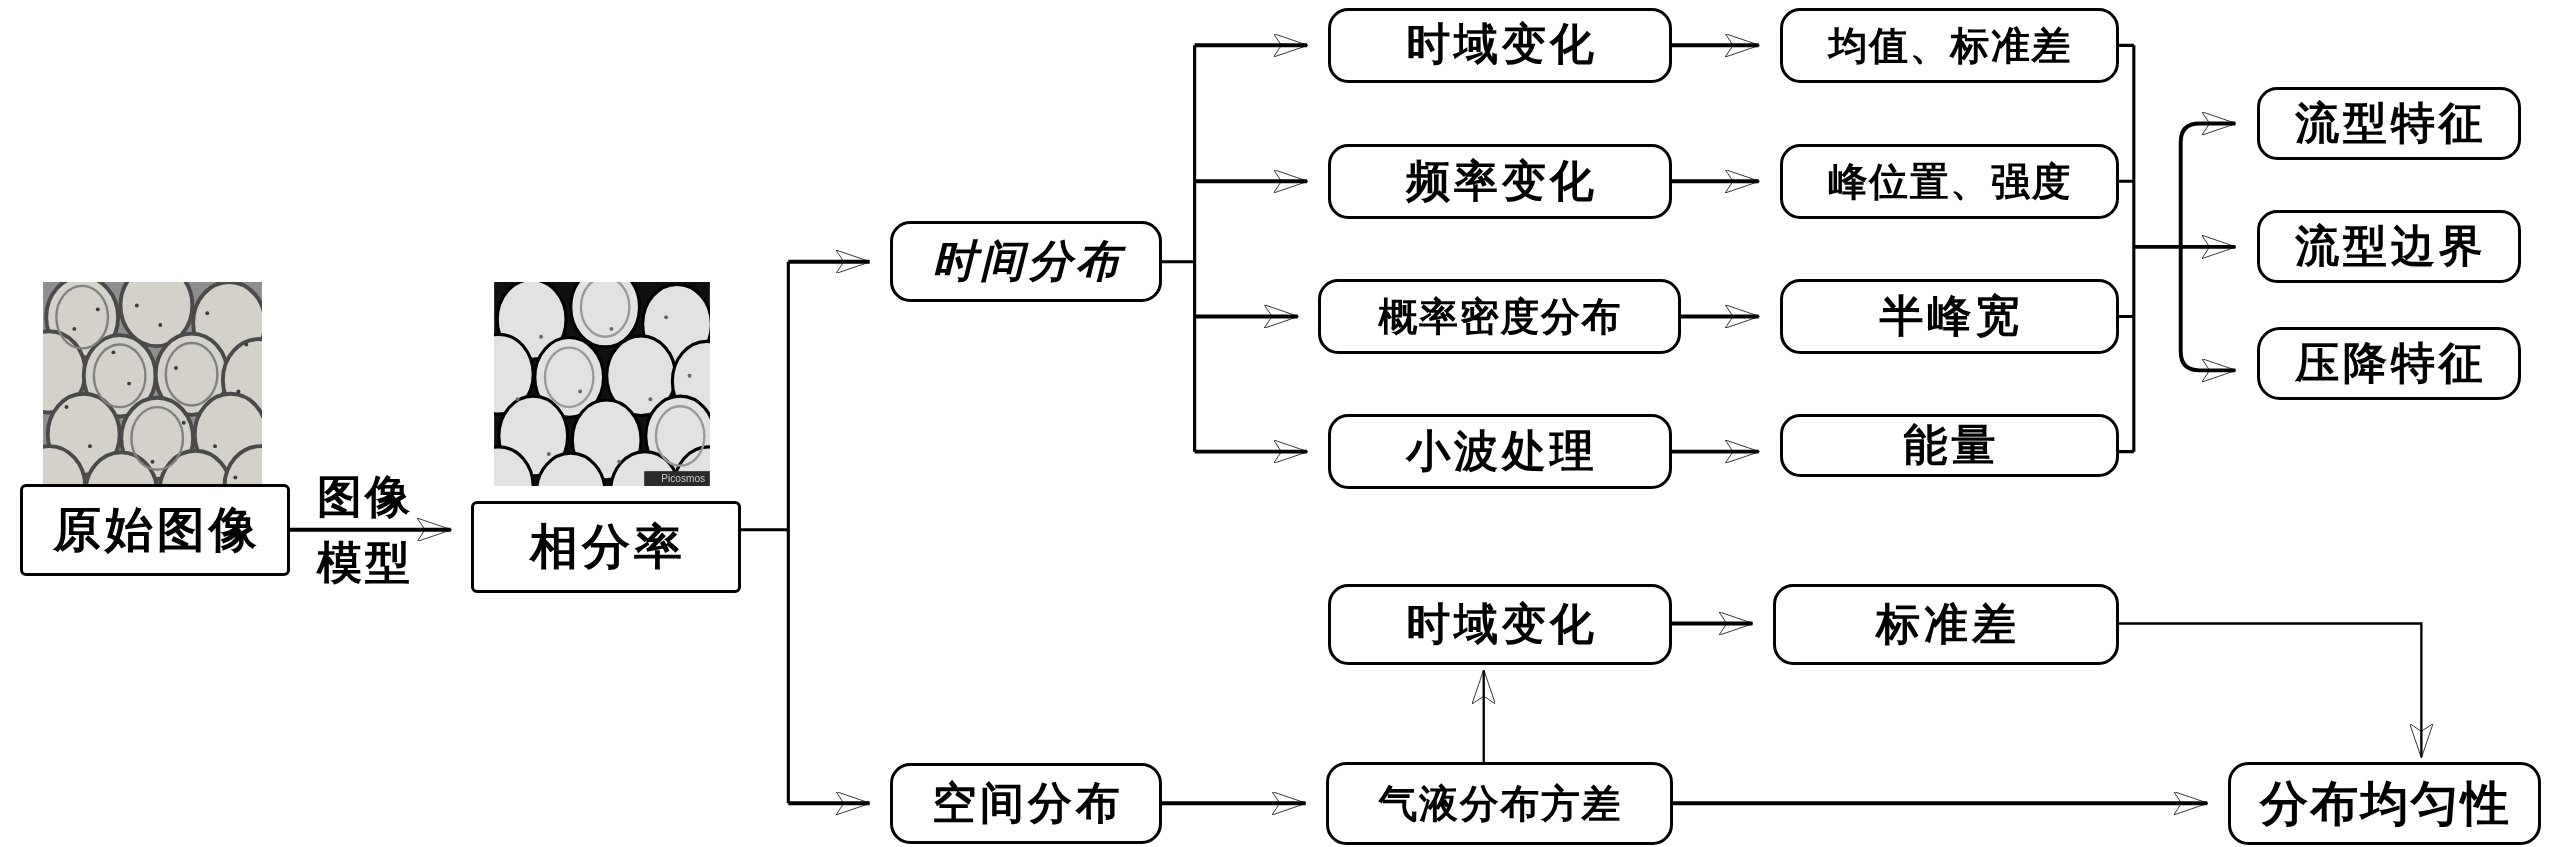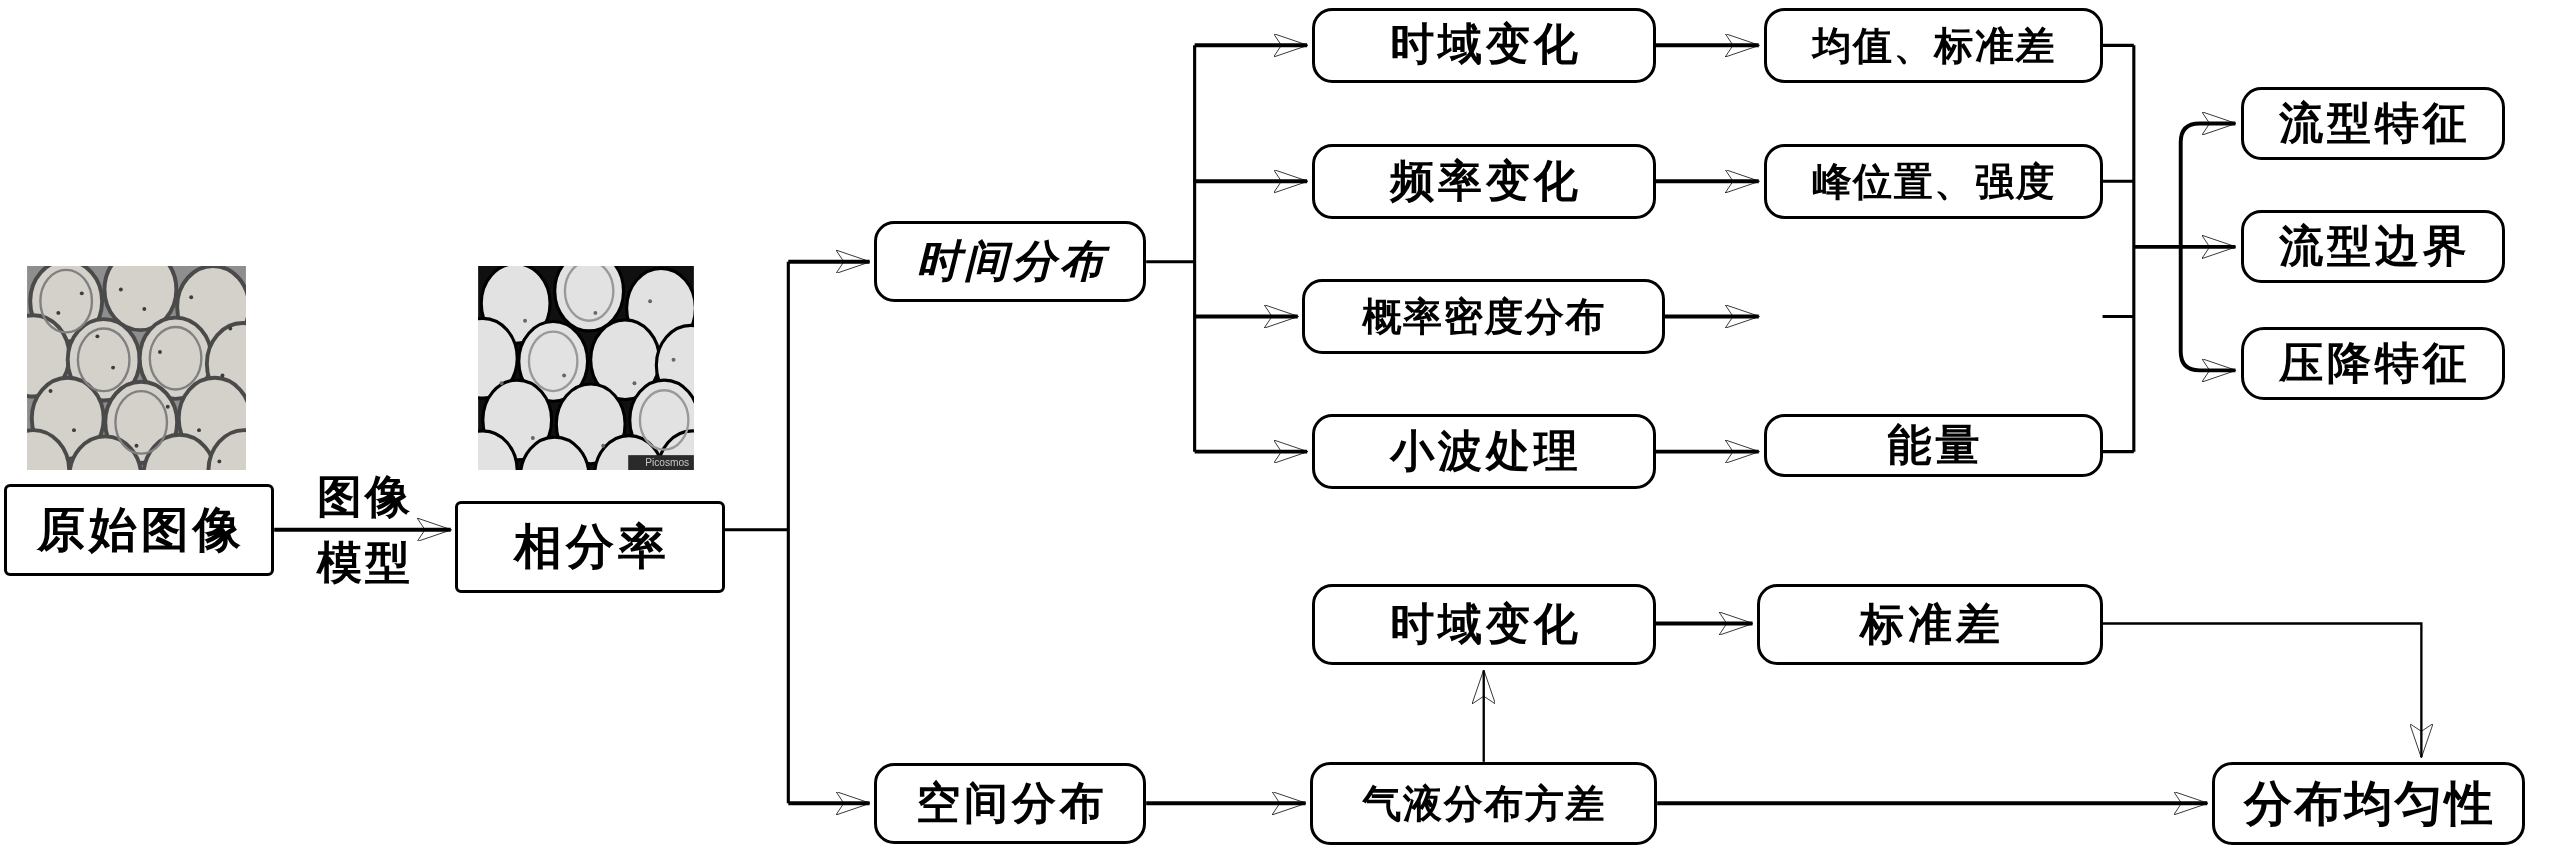--- a/index.html
+++ b/index.html
@@ -5,30 +5,30 @@
   html,body{margin:0;padding:0;background:#ffffff;}
   .canvas{position:relative;width:2576px;height:847px;background:#ffffff;overflow:hidden;
           font-family:"Liberation Serif","DejaVu Serif",serif;color:#000;}
   .wires{position:absolute;left:0;top:0;width:2576px;height:847px;}
   .wires path{fill:none;stroke:#000;}
   .w-arrow{stroke-width:5px;}
   .w-line{stroke-width:4px;}
   .w-thin{stroke-width:3px;}
   .node{position:absolute;box-sizing:border-box;border:3.9px solid #000;border-radius:20.3px;
         background:#fff;display:flex;align-items:center;justify-content:center;
-        font-weight:700;font-size:44px;line-height:1;letter-spacing:3.9px;white-space:nowrap;}
+        font-weight:700;font-size:44px;line-height:1;letter-spacing:3.9px;white-space:nowrap;margin-left:16px;}
   .node span{margin-right:-3.9px;}
   .node.lg{font-size:48px;border-radius:6px;}
   .node.sm{font-size:39px;letter-spacing:1.6px;}
   .node.sm span{margin-right:-1.6px;}
   .node.md{font-size:48px;letter-spacing:2.3px;}
   .node.md span{margin-right:-2.3px;}
   .edge-label{position:absolute;left:296px;top:464px;width:138px;text-align:center;
               font-weight:700;font-size:45px;line-height:66px;letter-spacing:3.1px;}
-  .photo{position:absolute;margin:0;padding:0;line-height:0;}
+  .photo{position:absolute;margin:16px;padding:0;line-height:0;}
   .photo svg{display:block;}
 </style>
 </head>
 <body>
 
 <div class="canvas">
 
   <svg class="wires" viewBox="0 0 3295 1084">
     <defs>
       <marker id="arw" viewBox="0 0 44 30" markerWidth="44" markerHeight="30" refX="43" refY="15" orient="auto" markerUnits="userSpaceOnUse">
@@ -184,20 +184,23 @@
   <div class="node" style="left:1312px;top:414px;width:344px;height:75px;">
     <span>小波处理</span>
     </div>
 
   <div class="node sm" style="left:1764px;top:7.8px;width:339px;height:75px;">
     <span>均值、标准差</span>
     </div>
   <div class="node sm" style="left:1764px;top:144px;width:339px;height:75px;">
     <span>峰位置、强度</span>
     </div>
+  <div class="node" style="left:1764px;top:279px;width:339px;height:75px;">
+    <span>半峰宽</span>
+    </div>
   <div class="node" style="left:1764px;top:414px;width:339px;height:63px;">
     <span>能量</span>
     </div>
 
   <div class="node" style="left:2241px;top:87px;width:264px;height:73px;">
     <span>流型特征</span>
     </div>
   <div class="node" style="left:2241px;top:210px;width:264px;height:73px;">
     <span>流型边界</span>
     </div>

